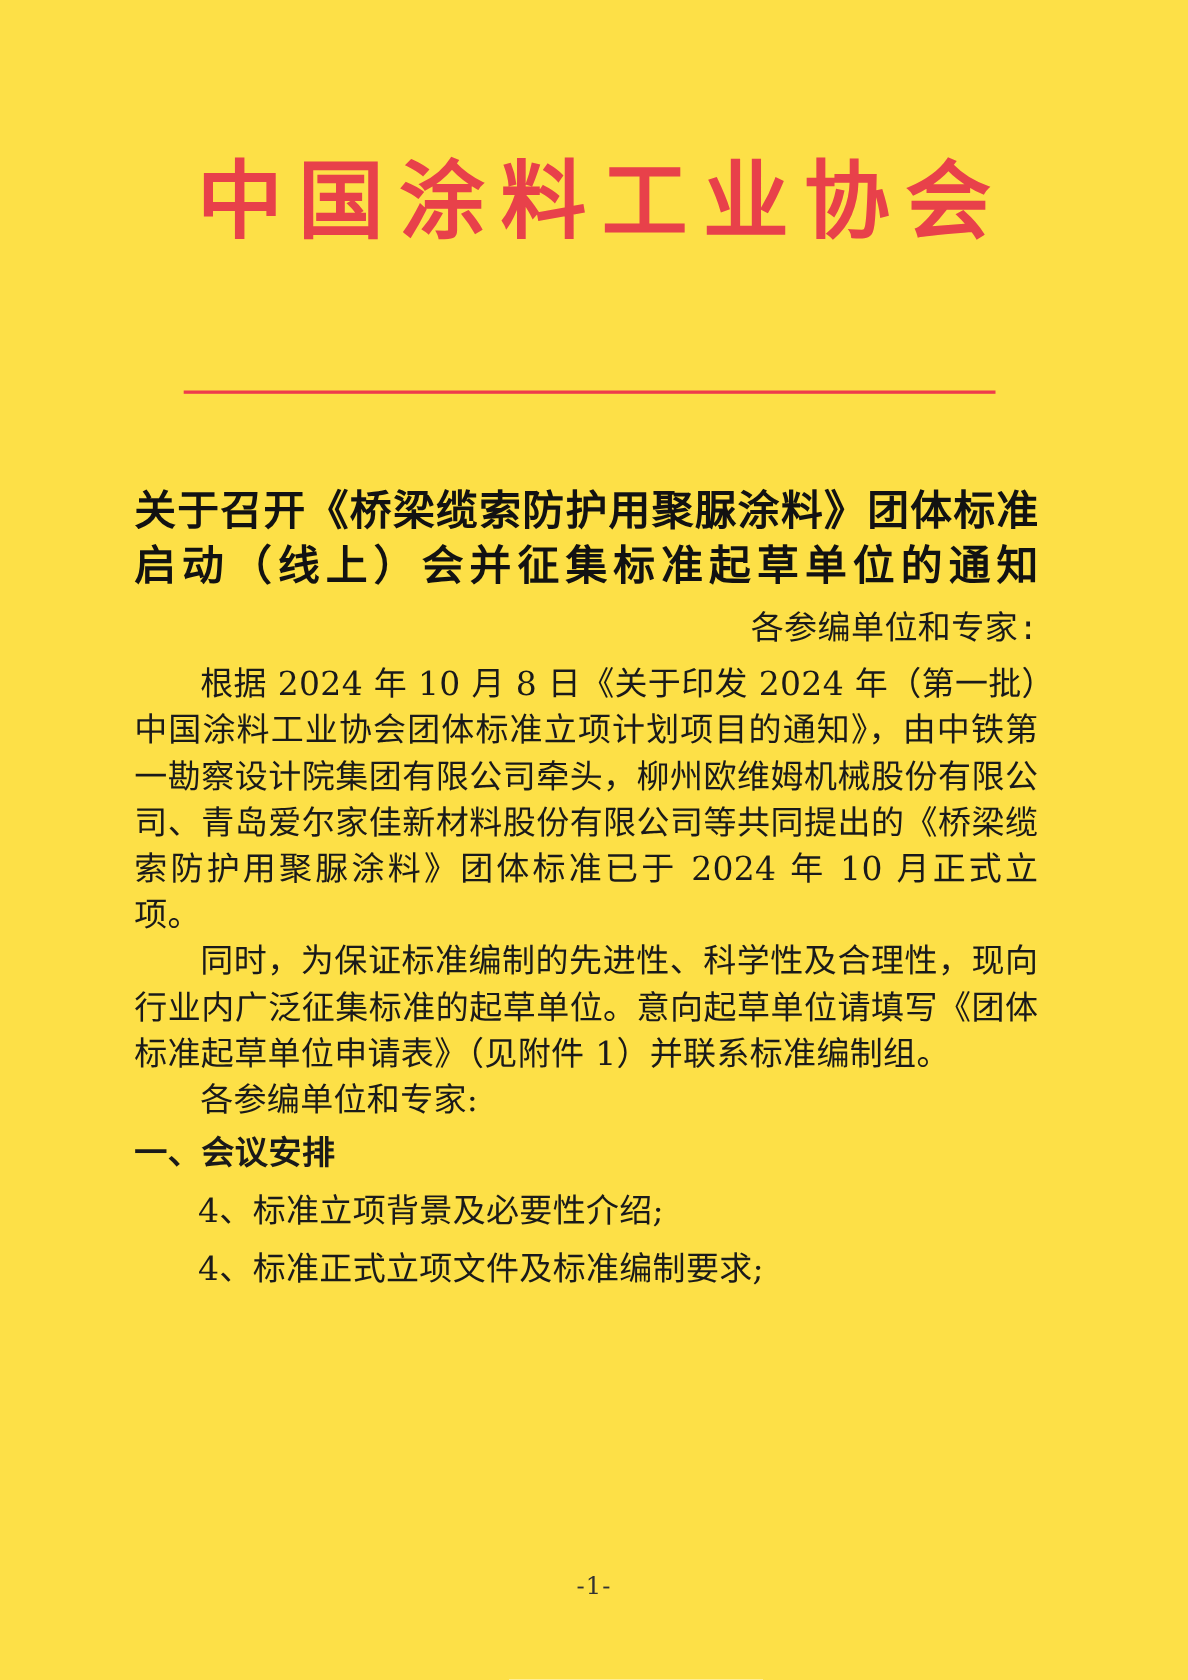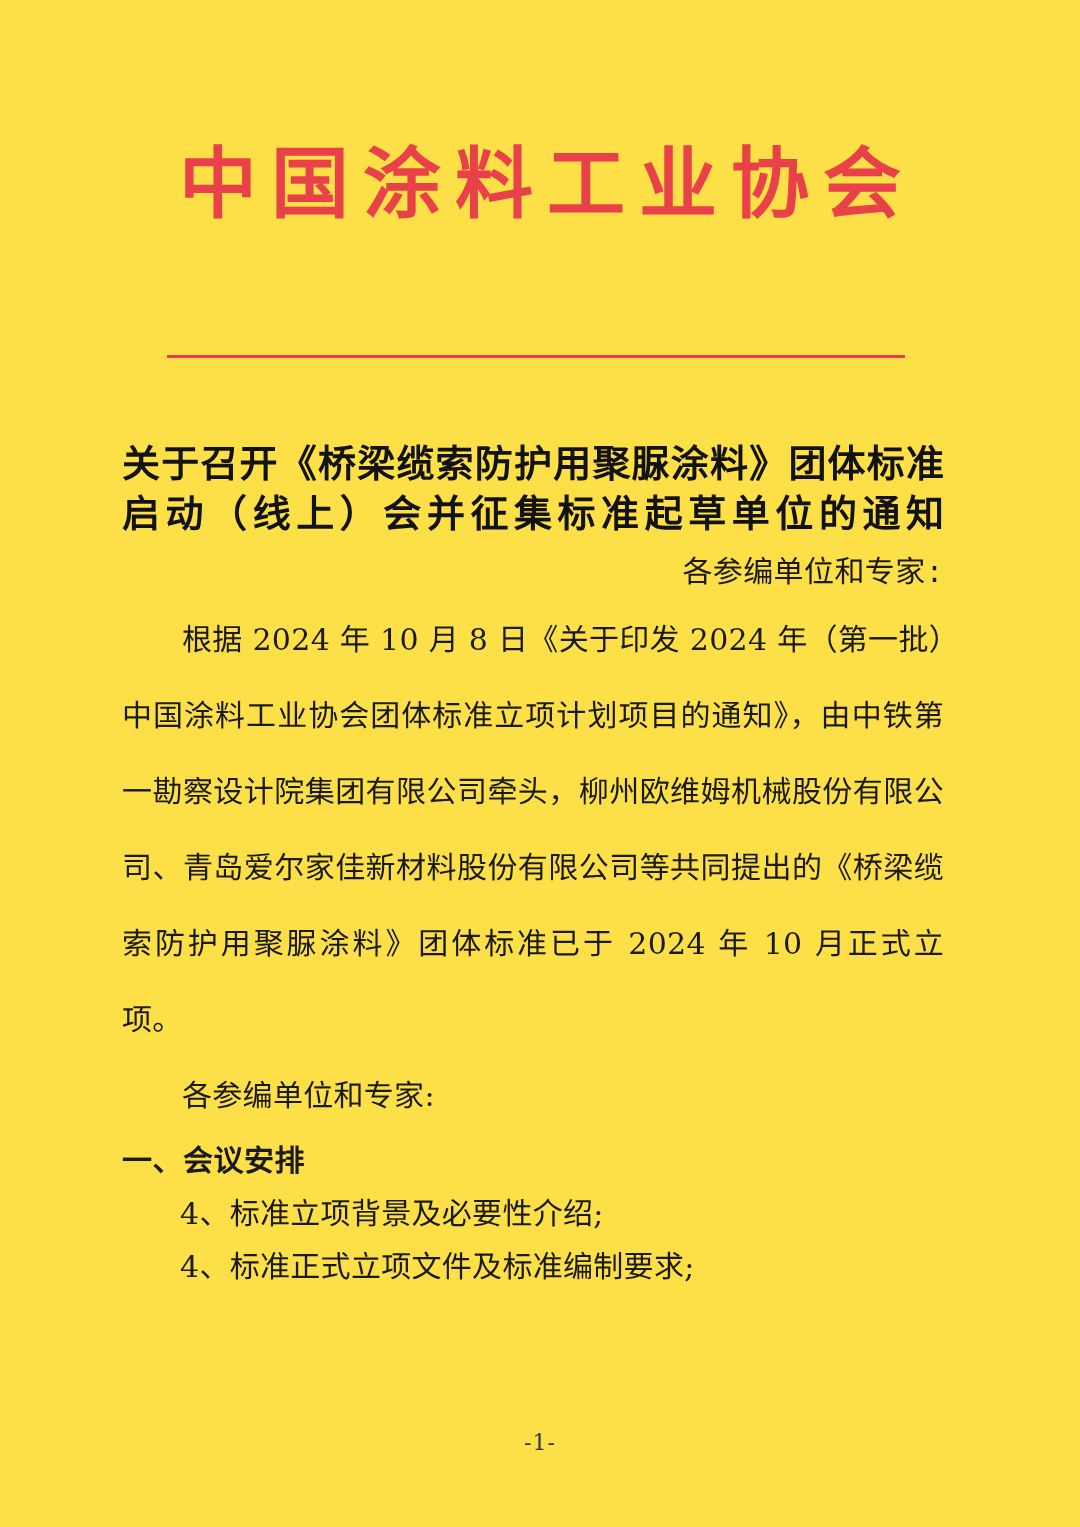--- a/index.html
+++ b/index.html
@@ -75,21 +75,21 @@
     font-size: 30px;
     line-height: 52px;
     margin: 0 0 2px 0;
     text-align: right;
     letter-spacing: 0.4px;
     font-family: Liberation Mono, monospace;
   }
 
   .para {
     font-size: 30px;
-    line-height: 76px;
+    line-height: 42px;
     margin: 0;
     text-indent: 60px;
     text-align: justify;
     text-align-last: left;
     letter-spacing: 0.3px;
   }
 
   .para.loose {
     text-align-last: left;
   }
@@ -134,20 +134,21 @@
 
   <div class="doc-title">关于召开《桥梁缆索防护用聚脲涂料》团体标准启动（线上）会并征集标准起草单位的通知</div>
 
   <div class="body-block">
 
     <p class="salutation">各参编单位和专家:</p>
 
     <p class="para">根据 2024 年 10 月 8 日《关于印发 2024 年（第一批）中国涂料工业协会团体标准立项计划项目的通知》，由中铁第一勘察设计院集团有限公司牵头，柳州欧维姆机械股份有限公司、青岛爱尔家佳新材料股份有限公司等共同提出的《桥梁缆索防护用聚脲涂料》团体标准已于 2024 年 10 月正式立项。</p>
 
 
+    <p class="para">同时，为保证标准编制的先进性、科学性及合理性，现向行业内广泛征集标准的起草单位。意向起草单位请填写《团体标准起草单位申请表》（见附件 1）并联系标准编制组。</p>
 
     <p class="para loose">各参编单位和专家:</p>
 
     <p class="section-head">一、会议安排</p>
 
     <p class="list-item">4、标准立项背景及必要性介绍;</p>
 
     <p class="list-item">4、标准正式立项文件及标准编制要求;</p>
 
   </div>

